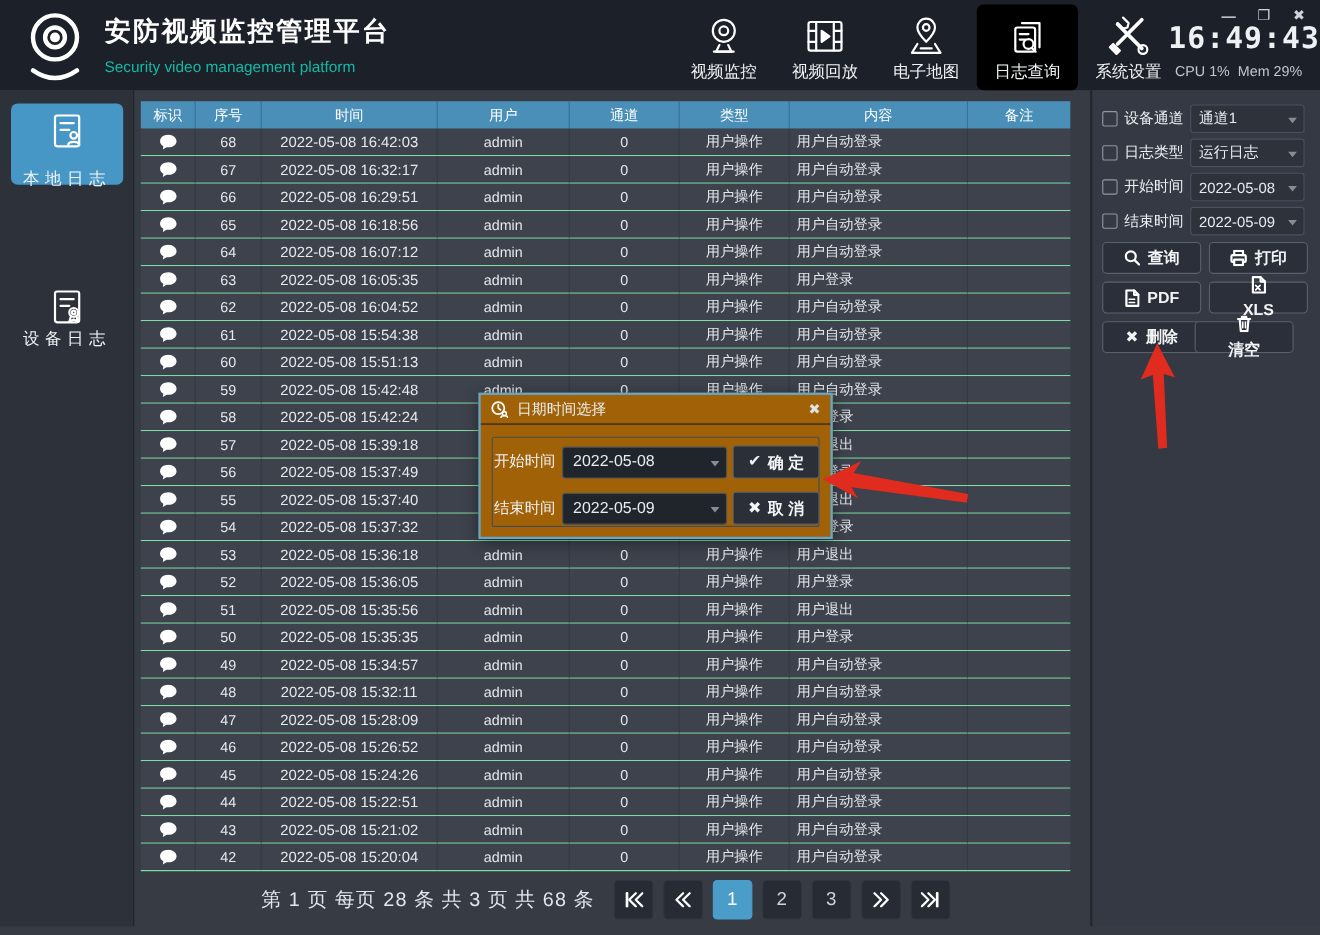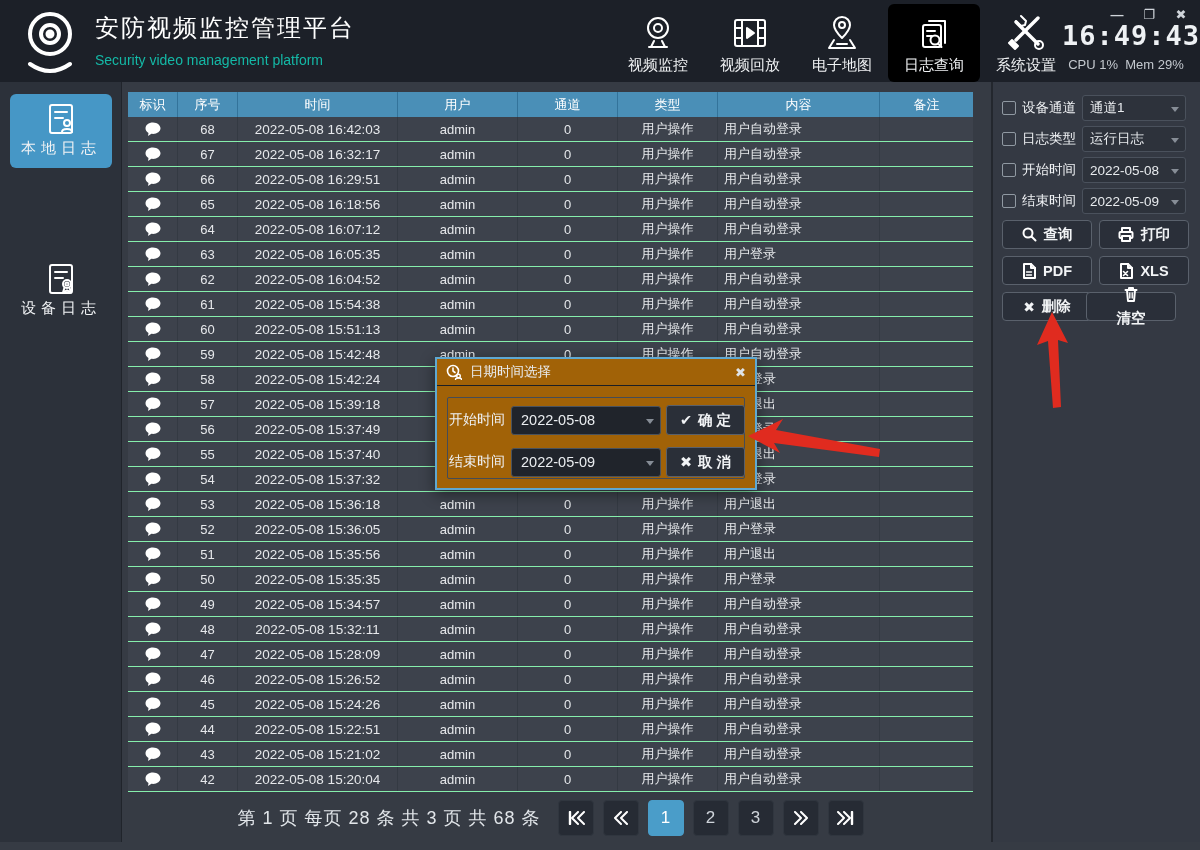--- a/index.html
+++ b/index.html
@@ -3,21 +3,21 @@
 <meta charset="utf-8">
 <style>
   * { margin:0; padding:0; box-sizing:border-box; }
   html,body { width:1200px; height:850px; background:#363b44; overflow:hidden;
               font-family:"Liberation Sans","DejaVu Sans",sans-serif; color:#e8eaed; }
 
   
   #header { position:absolute; left:0; top:0; width:1200px; height:82px; background:#1c2028; }
   #logo { position:absolute; left:18px; top:8px; width:64px; height:66px; }
   #title-block { position:absolute; left:95px; top:12px; }
-  #app-title { font-size:24px; font-weight:normal; letter-spacing:2px; color:#fff; }
+  #app-title { font-size:24px; font-weight:bold; letter-spacing:2px; color:#fff; }
   #app-subtitle { font-size:14px; color:#14b8a6; margin-top:8px; }
 
   #nav { position:absolute; left:612px; top:2px; height:80px; display:flex; }
   .nav-item { width:92px; height:78px; margin:2px 0; display:flex; flex-direction:column;
               align-items:center; justify-content:flex-start; border-radius:6px; cursor:pointer; }
   .nav-item .nico { margin-top:8px; height:42px; display:flex; align-items:center; }
   .nav-item .nlabel { font-size:15px; color:#f0f2f4; margin-top:2px; }
   .nav-item.active { background:#000000; }
 
   #clock-block { position:absolute; right:10px; top:20px; width:128px; text-align:center; }
@@ -28,21 +28,21 @@
   .win-btn { width:22px; height:16px; display:flex; align-items:center; justify-content:center;
              color:#cfd4da; font-size:13px; font-weight:bold; cursor:pointer; }
 
   
   #sidebar { position:absolute; left:0; top:82px; width:122px; height:760px;
              background:#2c313a; border-right:1px solid #20242b; }
   .side-item { position:absolute; left:10px; width:102px; height:74px; border-radius:6px;
                display:flex; flex-direction:column; align-items:center; cursor:pointer; }
   .side-item .sico { margin-top:7px; height:36px; }
   .side-item .slabel { font-size:15px; letter-spacing:5px; color:#f0f2f4; margin-top:2px; white-space:nowrap; }
-  .side-item.active { background:#4697c6; }
+  .side-item.active { background:#4697c6;gap:14px; }
 
   
   #table { position:absolute; left:128px; top:92px; width:845px; }
   .thead, .trow { display:grid; grid-template-columns:50px 60px 160px 120px 100px 100px 162px 93px; }
   .thead { background:#4a8fb7; height:25px; }
   .thead .hc { display:flex; align-items:center; justify-content:center; font-size:13px;
                color:#fff; border-right:1px solid #33739a; }
   .thead .hc:last-child { border-right:none; }
   .trow { height:25px; background:#3d424c; border-bottom:1px solid #86efac; }
   .tc { display:flex; align-items:center; justify-content:center; font-size:13px;
@@ -694,21 +694,21 @@
   <div class="act-btn" style="left:9px; top:174px;">
     <span class="bico">
       <svg class="icon" width="14" height="16" viewBox="0 0 14 16">
           <path d="M2 1 h7 l4 4 v10 H2 z"></path>
           <path d="M9 1 v4 h4"></path>
           <path d="M4.5 9 h5 M4.5 12 h5" stroke-width="1.4"></path>
         </svg>
     </span>
       <span>PDF</span>
   </div>
-  <div class="act-btn" style="left:106px; top:174px;">
+  <div class="act-btn" style="left:106px; top:174px;flex-direction:column;">
     <span class="bico">
       <svg class="icon" width="14" height="16" viewBox="0 0 14 16">
           <path d="M2 1 h7 l4 4 v10 H2 z"></path>
           <path d="M9 1 v4 h4"></path>
           <path d="M4.5 8.5 l4 4 M8.5 8.5 l-4 4" stroke-width="1.6"></path>
         </svg>
     </span>
       <span>XLS</span>
   </div>
   <div class="act-btn" style="left:9px; top:210px;">

